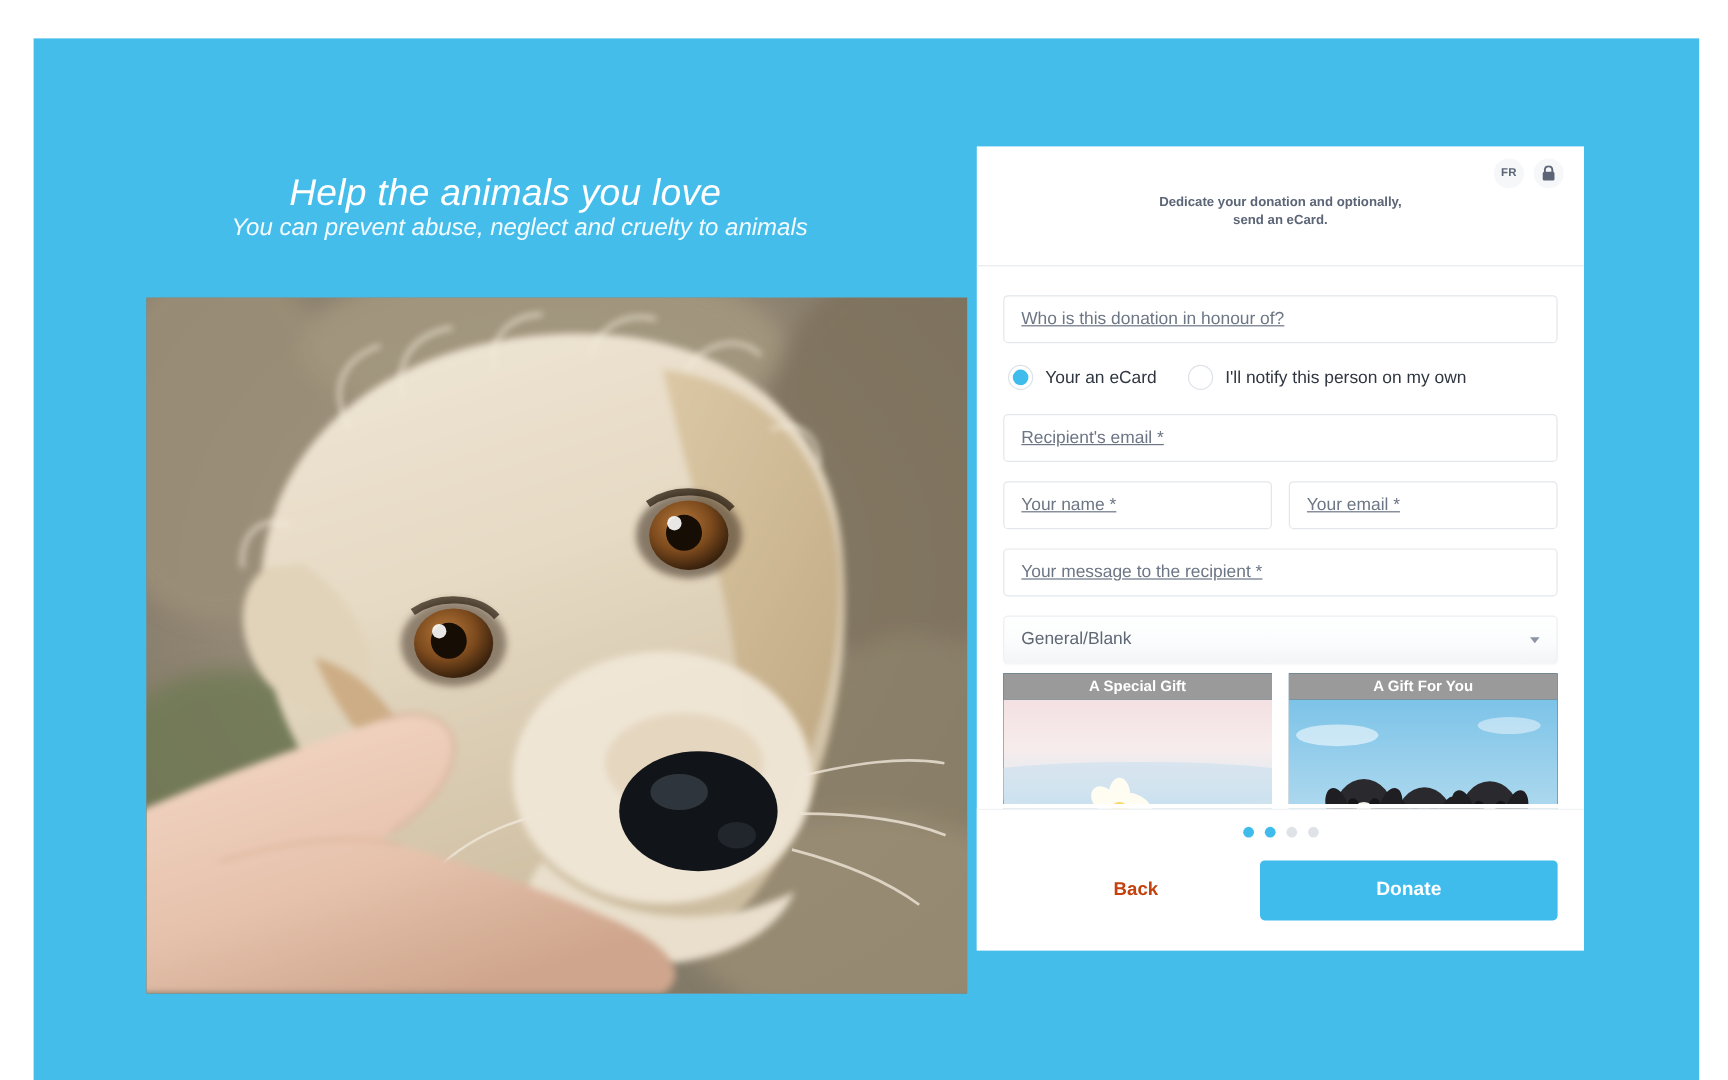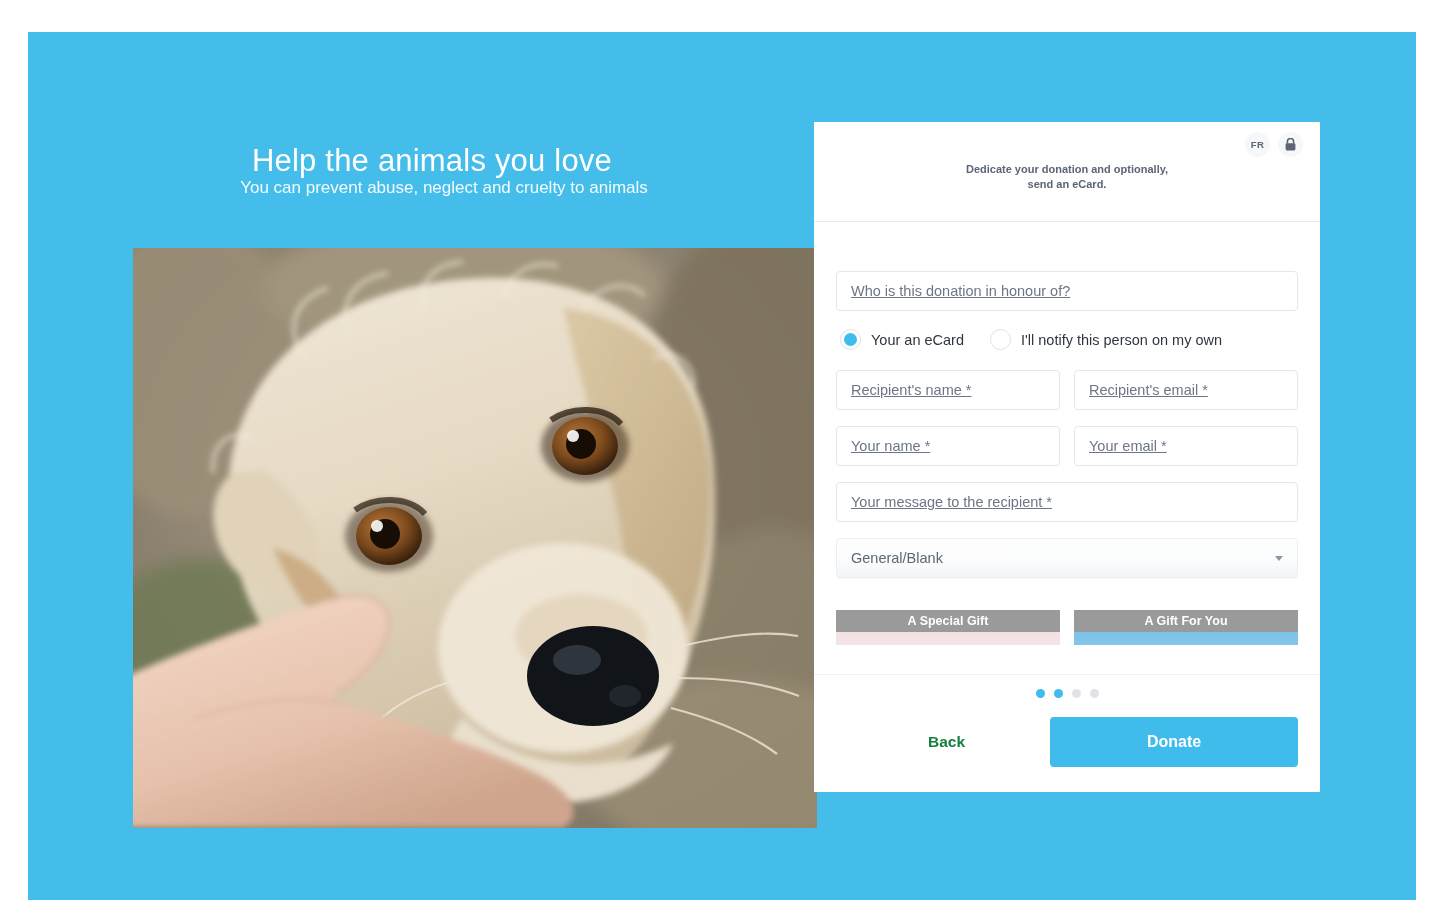--- a/index.html
+++ b/index.html
@@ -25,24 +25,25 @@
     left: 28px;
     top: 32px;
     width: 1388px;
     height: 868px;
     background: #45bdea;
   }
 
   
   .hero {
     position: absolute;
-    left: 39px;
+    left: 28px;
     top: 32px;
     width: 786px;
     height: 688px;
+    font-style: italic;
   }
 
   .hero-title {
     position: absolute;
     left: 0;
     top: 110px;
     width: 786px;
     text-align: center;
     color: #ffffff;
     font-size: 31px;
@@ -51,21 +52,21 @@
     line-height: 1.2;
   }
 
   .hero-subtitle {
     position: absolute;
     left: 0;
     top: 145px;
     width: 786px;
     text-align: center;
     color: #f2fbff;
-    font-size: 17px;
+    font-size: 20px;
     font-weight: 400;
     line-height: 1.3;
     padding-left: 24px;
   }
 
   
   .hero-photo {
     position: absolute;
     left: 94px;
     top: 216px;
@@ -79,21 +80,20 @@
   
   .donation-card {
     position: absolute;
     left: 814px;
     top: 122px;
     width: 506px;
     height: 670px;
     background: #ffffff;
     display: flex;
     flex-direction: column;
-    gap: 25px;
   }
 
   
   .card-header {
     position: relative;
     height: 100px;
     border-bottom: 1px solid #e6eaee;
     flex: 0 0 auto;
   }
 
@@ -208,21 +208,21 @@
 
   
   .select-wrap {
     position: relative;
     width: 100%;
     height: 40px;
     border-radius: 4px;
     border: 1px solid #eceff2;
     background: linear-gradient(#ffffff 0%, #fbfcfd 55%, #f3f5f7 100%);
     box-shadow: 0 1px 1px rgba(0,0,0,0.03);
-    margin-bottom: 32px;
+    margin-bottom: 8px;
     cursor: pointer;
   }
   .select-value {
     position: absolute;
     left: 14px;
     top: 0;
     line-height: 38px;
     color: #5f6774;
     font-size: 14.5px;
   }
@@ -301,21 +301,21 @@
   .footer-actions {
     position: absolute;
     left: 22px;
     right: 22px;
     top: 42px;
     display: flex;
     align-items: center;
   }
 
   .back-link {
-    color: #15803d;
+    color: #c2410c;
     font-size: 15.5px;
     font-weight: 700;
     text-decoration: none;
     cursor: pointer;
     padding: 6px 10px;
     margin-left: 82px;
   }
 
   .donate-btn {
     margin-left: auto;
@@ -490,21 +490,20 @@
         </div>
         <div class="radio-opt">
           <span class="radio-mark">
               <span class="dot"></span>
             </span>
           <span class="radio-label">I'll notify this person on my own</span>
         </div>
       </div>
 
       <div class="field-row">
-        <input class="field" type="text" placeholder="Recipient's name *" style="">
         <input class="field" type="text" placeholder="Recipient's email *" style="">
       </div>
 
       <div class="field-row">
         <input class="field" type="text" placeholder="Your name *" style="">
         <input class="field" type="text" placeholder="Your email *" style="">
       </div>
 
       <div class="single-row">
         <input class="field" type="text" placeholder="Your message to the recipient *" style="">

